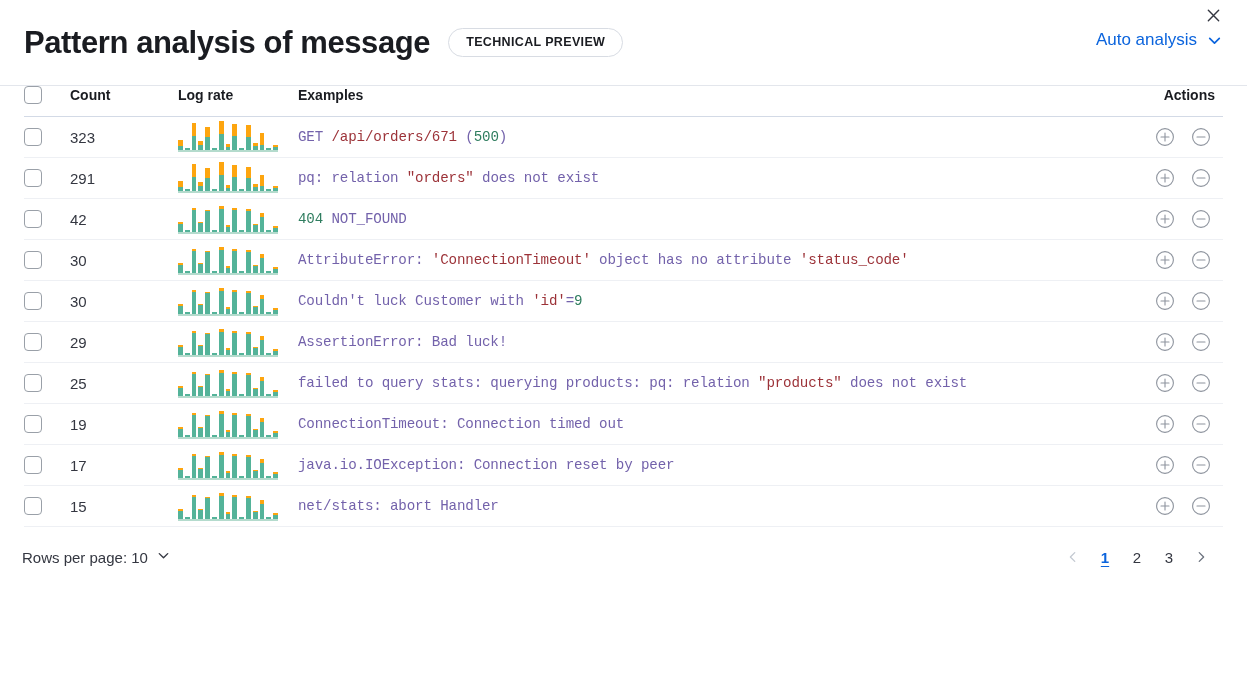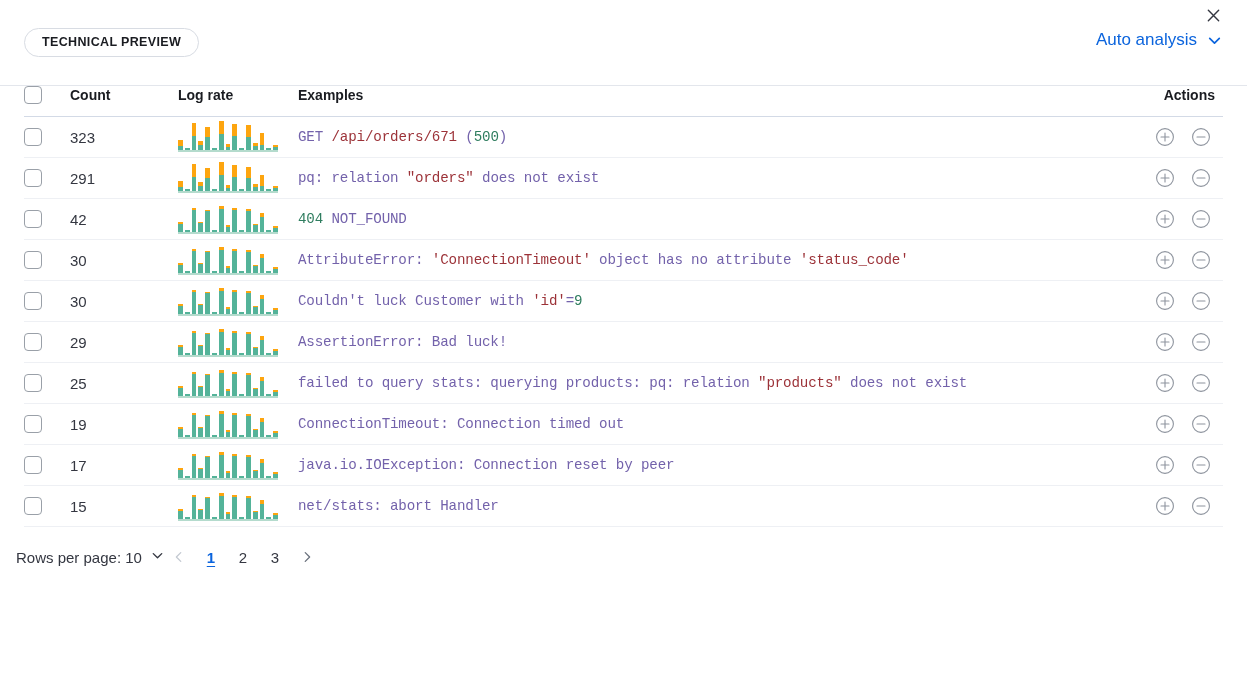--- a/index.html
+++ b/index.html
@@ -129,40 +129,41 @@
   .ex .n { color: #2f7d5f; }
 
   
   .actions { display: flex; justify-content: flex-end; align-items: center; gap: 16px; padding-right: 12px; }
   .icon-btn { width: 20px; height: 20px; cursor: pointer; display: flex; align-items: center; justify-content: center; }
 
   
   .footer {
     display: flex;
     align-items: center;
-    justify-content: flex-start;
-    padding: 16px 24px 0 16px;
+    justify-content: space-between;
+    padding: 16px 24px 0 22px;
     font-size: 15px;
   }
   .rows-per-page { display: flex; align-items: center; gap: 8px; color: #343741; cursor: pointer; }
   .pager { display: flex; align-items: center; gap: 4px; padding-right: 8px; }
   .pg {
     min-width: 28px; height: 28px;
     display: flex; align-items: center; justify-content: center;
     font-size: 15px; color: #343741; cursor: pointer;
   }
   .pg.active { color: #0b64dd; font-weight: 700; text-decoration: underline; text-underline-offset: 3px; }
   .pg.arrow { color: #6a717d; }
   .pg.arrow.disabled { color: #c3c9d1; cursor: default; }
 </style>
 </head>
 <body>
 
 <div class="header">
   <div class="title-wrap">
+    <div class="page-title">Pattern analysis of message</div>
     <div class="badge">Technical preview</div>
   </div>
 
   <div class="header-right">
     <span>Auto analysis</span>
     <span class="chev">
       <svg width="17" height="17" viewBox="0 0 16 16" fill="none">
         <path d="M3.5 6L8 10.5L12.5 6" stroke="#0b64dd" stroke-width="1.6" stroke-linecap="round" stroke-linejoin="round"></path>
       </svg>
     </span>

